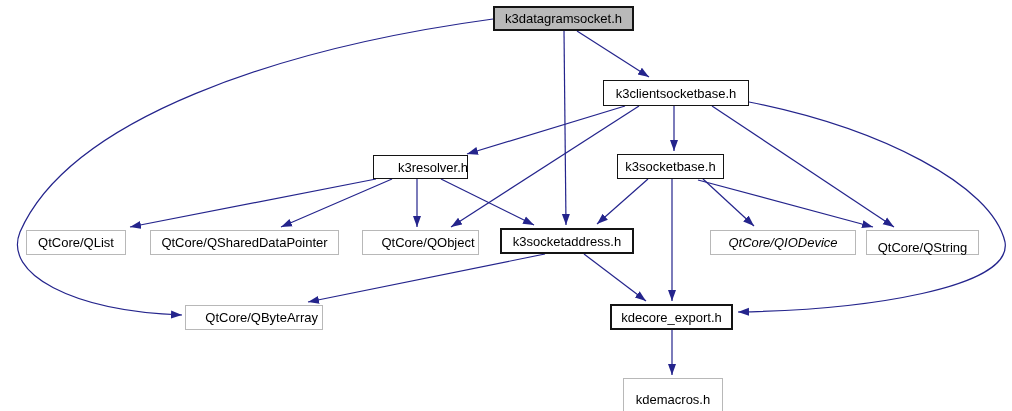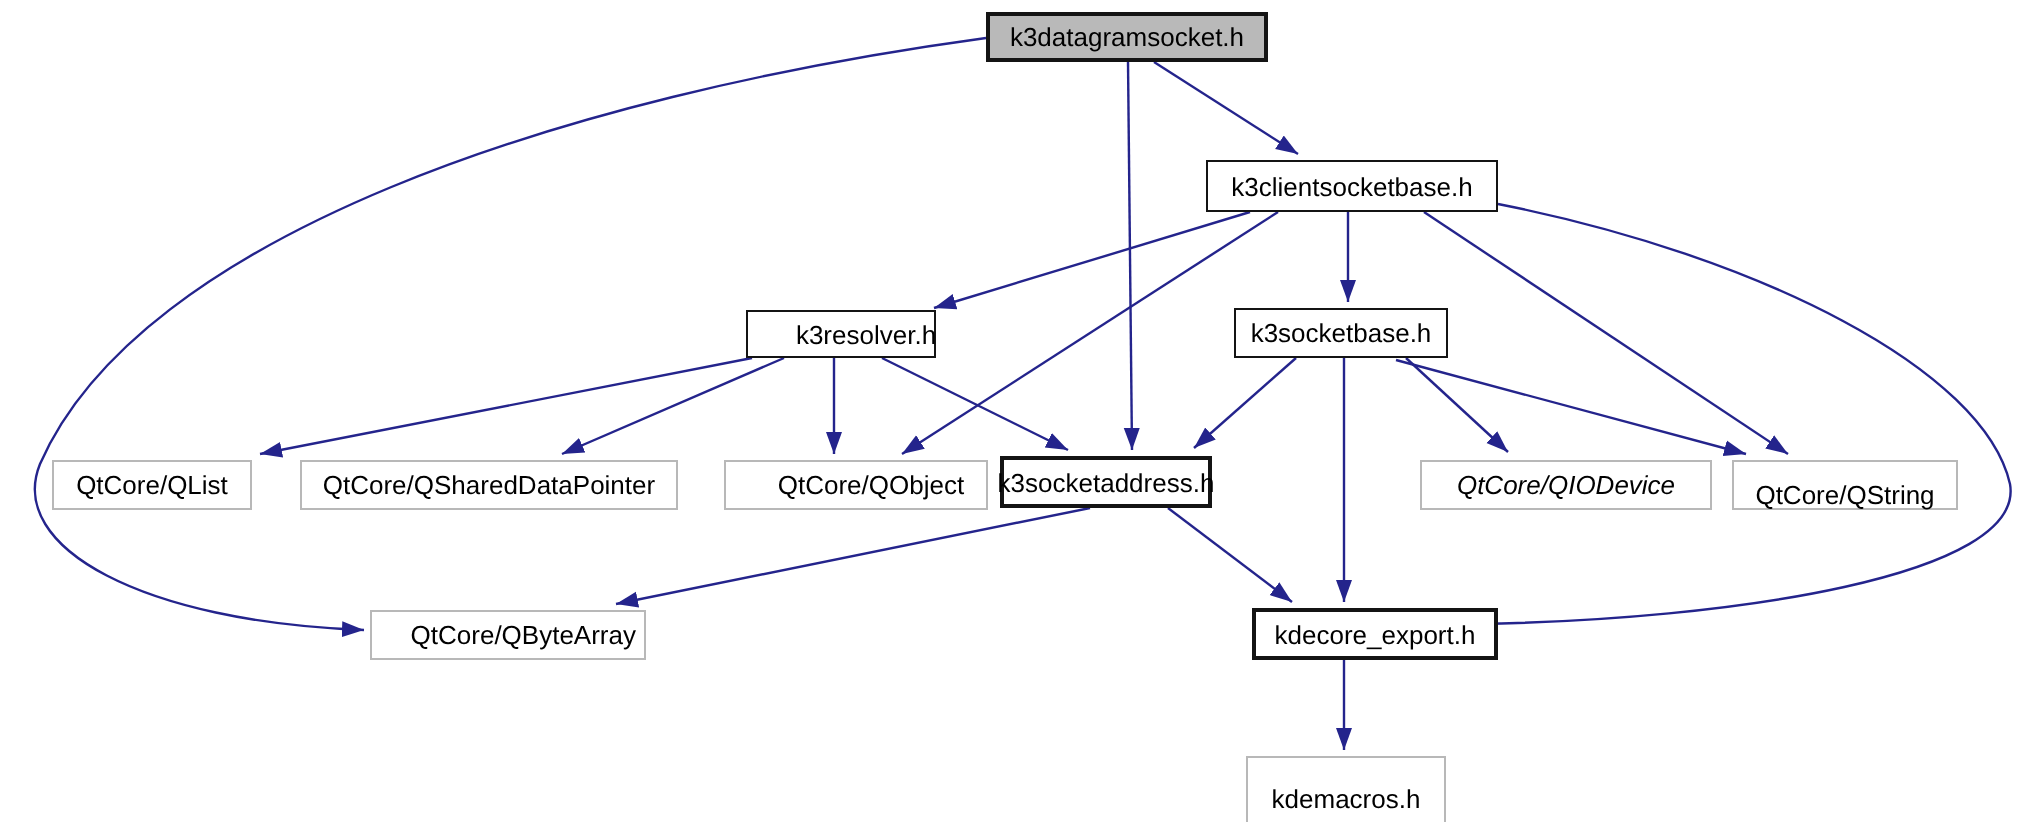--- a/index.html
+++ b/index.html
@@ -78,41 +78,41 @@
   </div>
 
   <div class="node" style="left:26px;top:230px;width:100px;height:25px;">
     <span>QtCore/QList</span>
   </div>
 
   <div class="node" style="left:150px;top:230px;width:189px;height:25px;">
     <span>QtCore/QSharedDataPointer</span>
   </div>
 
-  <div class="node" style="left:362px;top:230px;width:132px;height:25px;padding-left:15px;">
+  <div class="node" style="left:362px;top:230px;width:117px;height:25px;padding-left:15px;">
     <span>QtCore/QObject</span>
   </div>
 
-  <div class="node strong" style="left:500px;top:228px;width:106px;height:26px;">
+  <div class="node strong" style="left:500px;top:228px;width:134px;height:26px;">
     <span>k3socketaddress.h</span>
   </div>
 
   <div class="node" style="left:710px;top:230px;width:146px;height:25px;font-style:italic;">
     <span>QtCore/QIODevice</span>
   </div>
 
   <div class="node" style="left:866px;top:230px;width:113px;height:25px;align-items:flex-end;">
     <span>QtCore/QString</span>
   </div>
 
   <div class="node" style="left:185px;top:305px;width:138px;height:25px;justify-content:flex-end;">
     <span>QtCore/QByteArray</span>
   </div>
 
-  <div class="node strong" style="left:610px;top:304px;width:123px;height:26px;margin-left:16px;">
+  <div class="node strong" style="left:610px;top:304px;width:123px;height:26px;">
     <span>kdecore_export.h</span>
   </div>
 
   <div class="node" style="left:623px;top:378px;width:100px;height:42px;">
     <span>kdemacros.h</span>
   </div>
 
 </div>
 
 </body></html>

